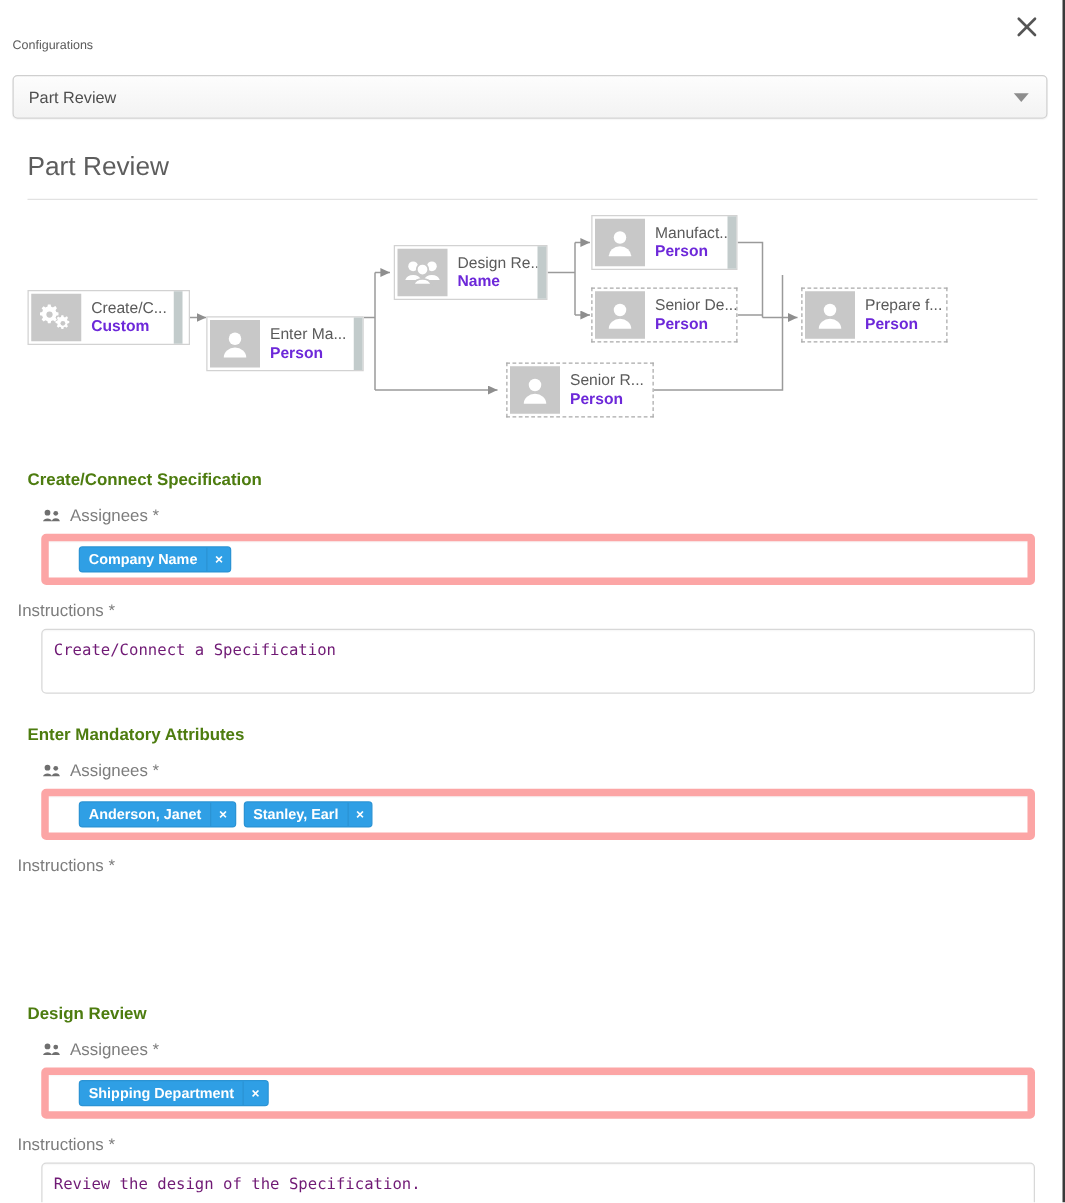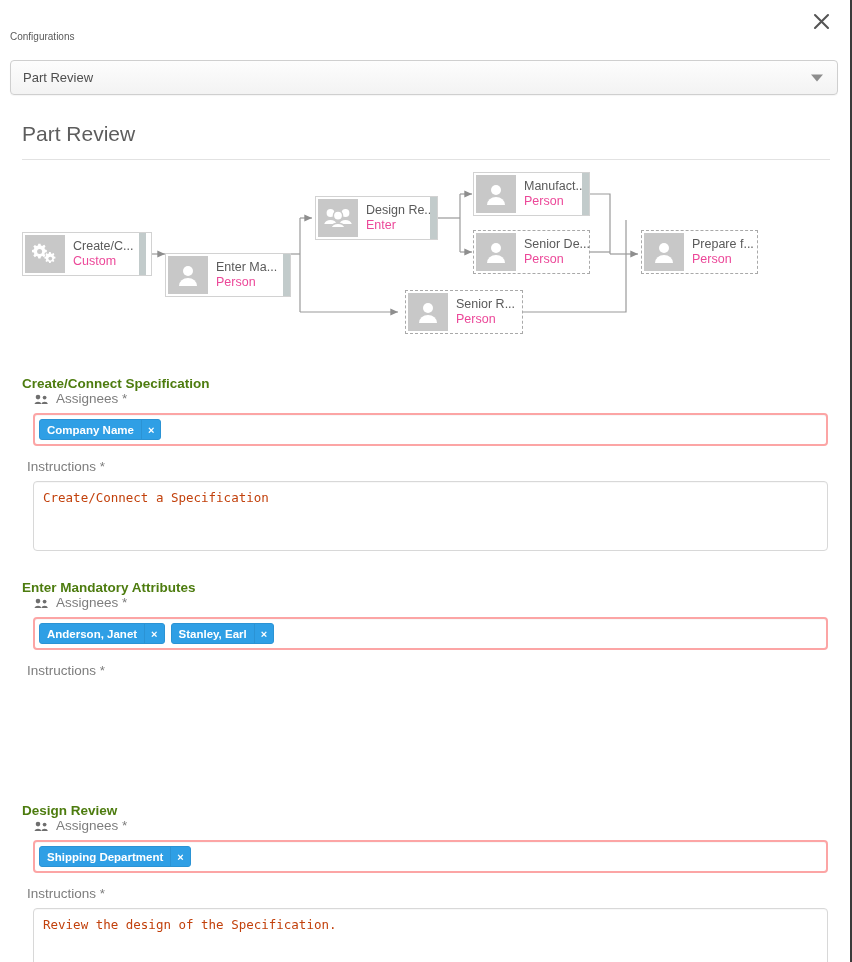--- a/index.html
+++ b/index.html
@@ -86,45 +86,45 @@
     width: 40px; min-width: 40px;
     background: #c8c8c8;
     display: flex; align-items: center; justify-content: center;
     margin: 2px;
   }
   .node .txt {
     display: flex; flex-direction: column; justify-content: center;
     padding-left: 6px; padding-right: 6px; overflow: hidden;
   }
   .node .n-name { font-size: 12.5px; color: #5a5a5a; line-height: 15px; white-space: nowrap; }
-  .node .n-type { font-size: 12.5px; color: #ec4899; line-height: 15px; white-space: nowrap; }
+  .node .n-type { font-size: 12.5px; color: #6d28d9; line-height: 15px; white-space: nowrap; font-weight: bold; }
   .node .accent {
     width: 7px; min-width: 7px; background: #c2cbcb; align-self: stretch;
   }
 
   
   .section { position: absolute; left: 0; width: 852px; }
   .sec-title {
     font-size: 13.5px; font-weight: bold; color: #4d7c0f;
     margin-left: 22px;
   }
   .assignee-label {
-    margin-left: 34px; 
+    margin-left: 34px; margin-top: 14px;
     font-size: 13.5px; color: #7d7d7d;
-    display: flex; align-items: flex-end; gap: 7px;
+    display: flex; align-items: center; gap: 7px;
   }
   .people-icon { display:block; }
   .tag-input {
     margin-left: 33px; margin-top: 7px;
     width: 795px; min-height: 31px;
-    border: 2px solid #fca5a5; border-radius: 4px;
+    border: 6px solid #fca5a5; border-radius: 4px;
     background: #fff;
     box-shadow: inset 0 1px 1px rgba(0,0,0,.03);
     display: flex; align-items: center; gap: 6px;
-    padding: 4px 4px;
+    padding: 4px 24px;
     cursor: text;
   }
   .tag {
     display: inline-flex; align-items: stretch;
     background: #2f9fe5; border: 1px solid #2b93d4;
     border-radius: 3px; overflow: hidden;
     height: 21px;
   }
   .tag .t-label {
     color: #fff; font-size: 11.5px; font-weight: bold;
@@ -132,31 +132,31 @@
     white-space: nowrap;
   }
   .tag .t-x {
     color: #fff; font-size: 11px; font-weight: bold;
     padding: 0 6px; display: flex; align-items: center;
     border-left: 1px solid #2b93d4;
     background: #2f9fe5;
     cursor: pointer;
   }
   .instr-label {
-    margin-left: 27px; margin-top: 13px;
+    margin-left: 14px; margin-top: 13px;
     font-size: 13.5px; color: #7d7d7d;
   }
   .instr-box {
     margin-left: 33px; margin-top: 7px;
-    width: 795px; height: 70px;
+    width: 795px; height: 52px;
     border: 1px solid #d8d8d8; border-radius: 4px;
     background: #fff;
     box-shadow: inset 0 1px 1px rgba(0,0,0,.03);
     font-family: "DejaVu Sans Mono", monospace;
-    font-size: 12.5px; color: #c2410c;
+    font-size: 12.5px; color: #701a75;
     padding: 8px 9px;
     line-height: 16px;
     white-space: pre-wrap;
     overflow: hidden;
     cursor: text;
   }
 </style>
 </head>
 <body>
 
@@ -250,21 +250,21 @@
             <path d="M1.2,18 a6.6,5.6 0 0 1 12.6,0 z"></path>
             <circle cx="22.5" cy="7" r="3.9"></circle>
             <path d="M16.2,18 a6.6,5.6 0 0 1 12.6,0 z"></path>
             <circle cx="15" cy="9.6" r="4.6" stroke="#c8c8c8" stroke-width="1.4"></circle>
             <path d="M7.8,21.8 a7.5,6.4 0 0 1 14.4,0 z" stroke="#c8c8c8" stroke-width="1.4"></path>
           </g>
         </svg>
       </div>
       <div class="txt">
         <span class="n-name">Design Re...</span>
-        <span class="n-type">Enter</span>
+        <span class="n-type">Name</span>
       </div>
       <div class="accent"></div>
     </div>
 
     <div class="node solid" style="left:473px; top:12px; width:117px;">
       <div class="ico">
         <svg width="26" height="26" viewBox="0 0 26 26" aria-hidden="true">
           <circle cx="13" cy="9" r="5" fill="#fff"></circle>
           <path d="M4,24 a9,8 0 0 1 18,0 z" fill="#fff"></path>
         </svg>

